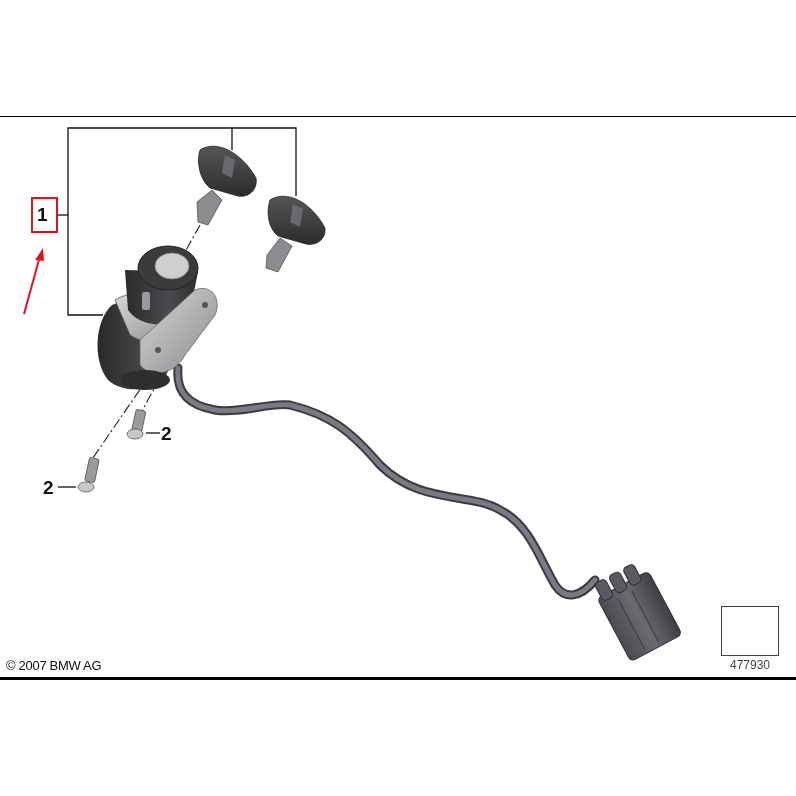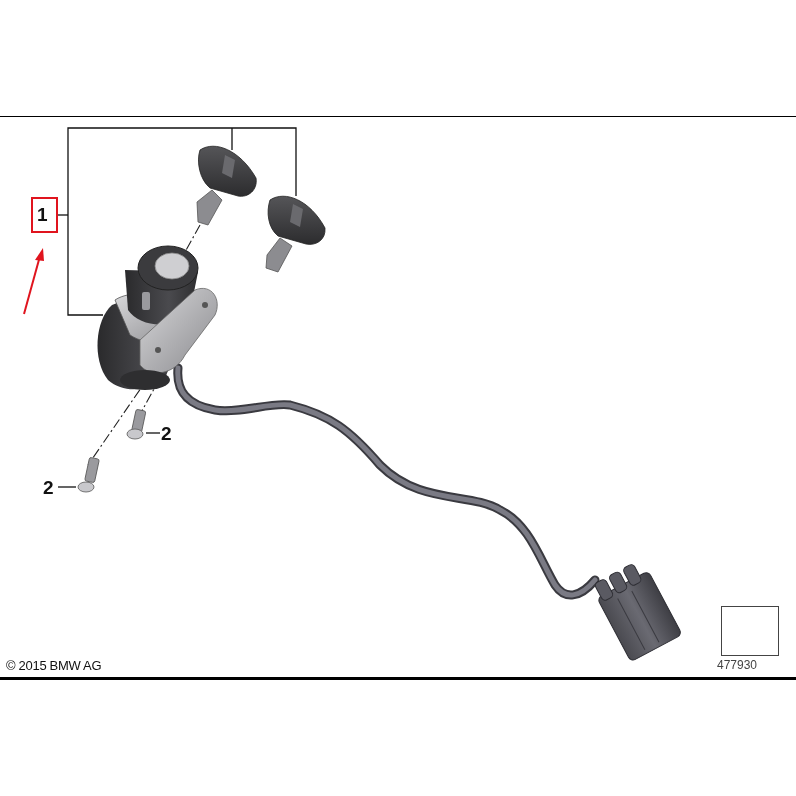--- a/index.html
+++ b/index.html
@@ -3,21 +3,21 @@
 <meta charset="utf-8">
 <style>
   html,body{margin:0;padding:0;background:#ffffff;}
   body{width:796px;height:796px;position:relative;overflow:hidden;font-family:"Liberation Sans",sans-serif;}
   .frame{position:absolute;left:0;top:0;width:796px;height:796px;}
   .top-rule{position:absolute;left:0;top:116px;width:796px;height:1px;background:#000;}
   .bottom-rule{position:absolute;left:0;top:677px;width:796px;height:3px;background:#000;}
   .callout{position:absolute;font-weight:bold;font-size:19px;color:#111;line-height:1;}
   .copyright{position:absolute;left:6px;top:658px;font-size:13px;color:#111;letter-spacing:-0.3px;}
   .ref-box{position:absolute;left:721px;top:606px;width:56px;height:48px;border:1px solid #444;background:#fff;}
-  .ref-num{position:absolute;left:717px;top:658px;width:66px;font-size:12px;color:#444;}
+  .ref-num{position:absolute;left:717px;top:658px;width:66px;text-align:center;font-size:12px;color:#444;}
   .highlight{position:absolute;left:31px;top:197px;width:27px;height:36px;border:2px solid #e0141e;box-sizing:border-box;}
   svg{position:absolute;left:0;top:0;}
 </style>
 </head>
 <body>
 
 <div class="frame">
   <div class="top-rule"></div>
   <div class="bottom-rule"></div>
 
@@ -117,14 +117,14 @@
     </g>
   </svg>
 
   <div class="highlight"></div>
   <div class="callout" style="left:37px;top:205px;">1</div>
   <div class="callout" style="left:161px;top:424px;">2</div>
   <div class="callout" style="left:43px;top:478px;">2</div>
 
   <div class="ref-box"></div>
   <div class="ref-num">477930</div>
-  <div class="copyright">© 2015 BMW AG</div>
+  <div class="copyright">© 2007 BMW AG</div>
 </div>
 
 </body></html>

